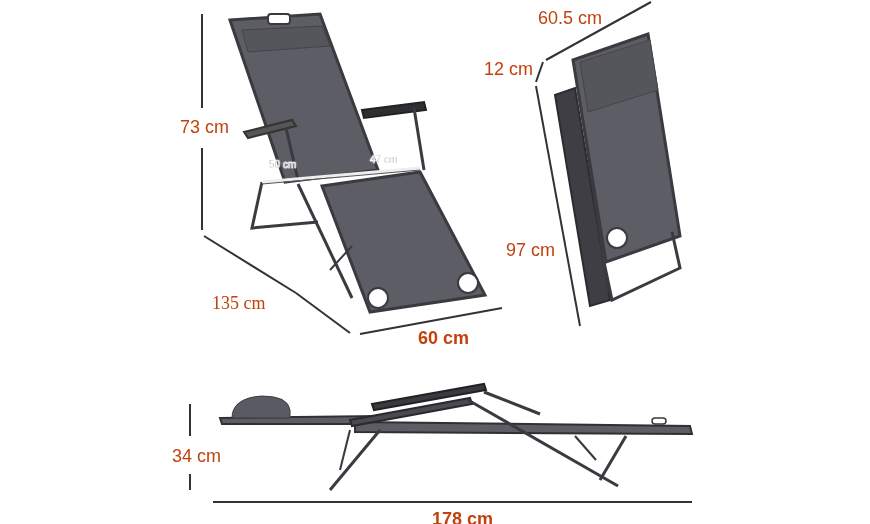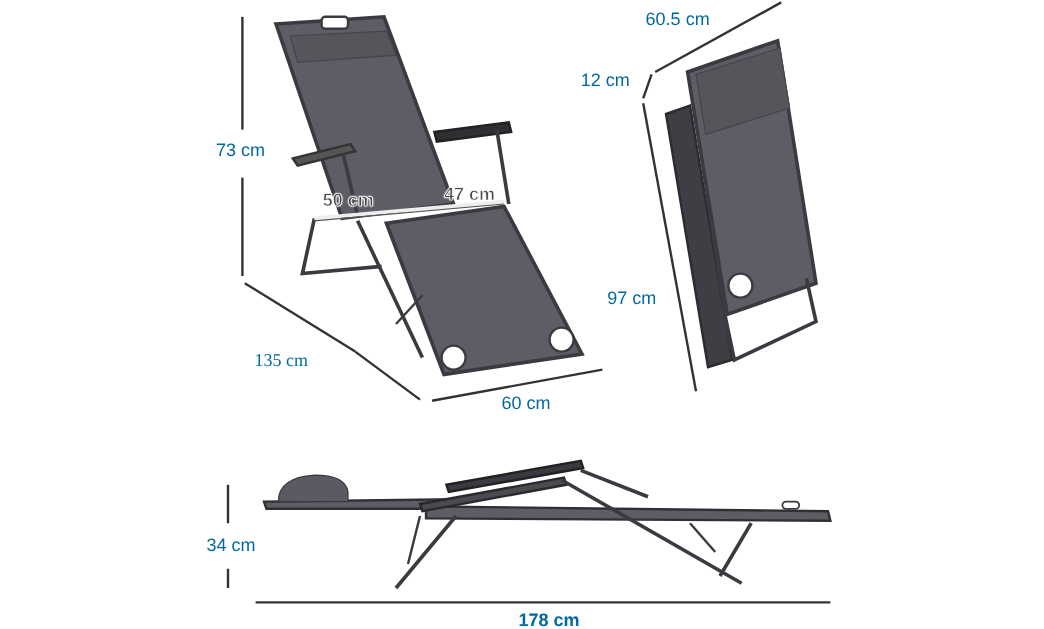--- a/index.html
+++ b/index.html
@@ -1,19 +1,19 @@
 <!DOCTYPE html>
 <html><head>
 <meta charset="utf-8">
 <style>
   html,body{margin:0;padding:0;background:#ffffff;}
   body{width:870px;height:524px;position:relative;overflow:hidden;font-family:"Liberation Sans","DejaVu Sans",sans-serif;}
   svg{position:absolute;left:0;top:0;}
-  .lbl{position:absolute;font-size:15px;color:#0369a1;white-space:nowrap;line-height:1;}
-  .lbl-w{position:absolute;font-size:15px;color:#444;white-space:nowrap;line-height:1;font-weight:bold;
+  .lbl{position:absolute;font-size:18px;color:#c2410c;white-space:nowrap;line-height:1;}
+  .lbl-w{position:absolute;font-size:10px;color:#444;white-space:nowrap;line-height:1;font-weight:normal;
          -webkit-text-stroke:0.6px #fff;text-shadow:0 0 2px #fff,0 0 1px #fff;}
 </style>
 </head>
 <body>
 
 <svg width="870" height="524" viewBox="0 0 870 524">
 
   <g stroke="#333" stroke-width="2" fill="none">
     <line x1="202" y1="14" x2="202" y2="108"></line>
     <line x1="202" y1="148" x2="202" y2="230"></line>
@@ -85,21 +85,21 @@
     <line x1="380" y1="430" x2="330" y2="490" stroke="#3a3a40" stroke-width="3"></line>
     <line x1="350" y1="430" x2="340" y2="470" stroke="#3a3a40" stroke-width="2"></line>
     <line x1="626" y1="436" x2="600" y2="480" stroke="#3a3a40" stroke-width="3"></line>
     <line x1="575" y1="436" x2="596" y2="460" stroke="#3a3a40" stroke-width="2"></line>
     <rect x="652" y="418" width="14" height="6" rx="3" fill="#fff" stroke="#3a3a40" stroke-width="1.5"></rect>
   </g>
 </svg>
 
 <div class="lbl" style="left:180px;top:118px;">73 cm</div>
 <div class="lbl" style="left:212px;top:294px;font-family:Liberation Serif, serif;">135 cm</div>
-<div class="lbl" style="left:418px;top:329px;">60 cm</div>
+<div class="lbl" style="left:418px;top:329px;font-weight:bold;">60 cm</div>
 <div class="lbl-w" style="left:269px;top:160px;">50 cm</div>
 <div class="lbl-w" style="left:348px;top:155px;margin-left:22px;">47 cm</div>
 
 <div class="lbl" style="left:538px;top:9px;">60.5 cm</div>
 <div class="lbl" style="left:484px;top:60px;">12 cm</div>
 <div class="lbl" style="left:506px;top:201px;margin-top:40px;">97 cm</div>
 
 <div class="lbl" style="left:172px;top:447px;">34 cm</div>
 <div class="lbl" style="left:432px;top:510px;font-weight:bold;">178 cm</div>
 

